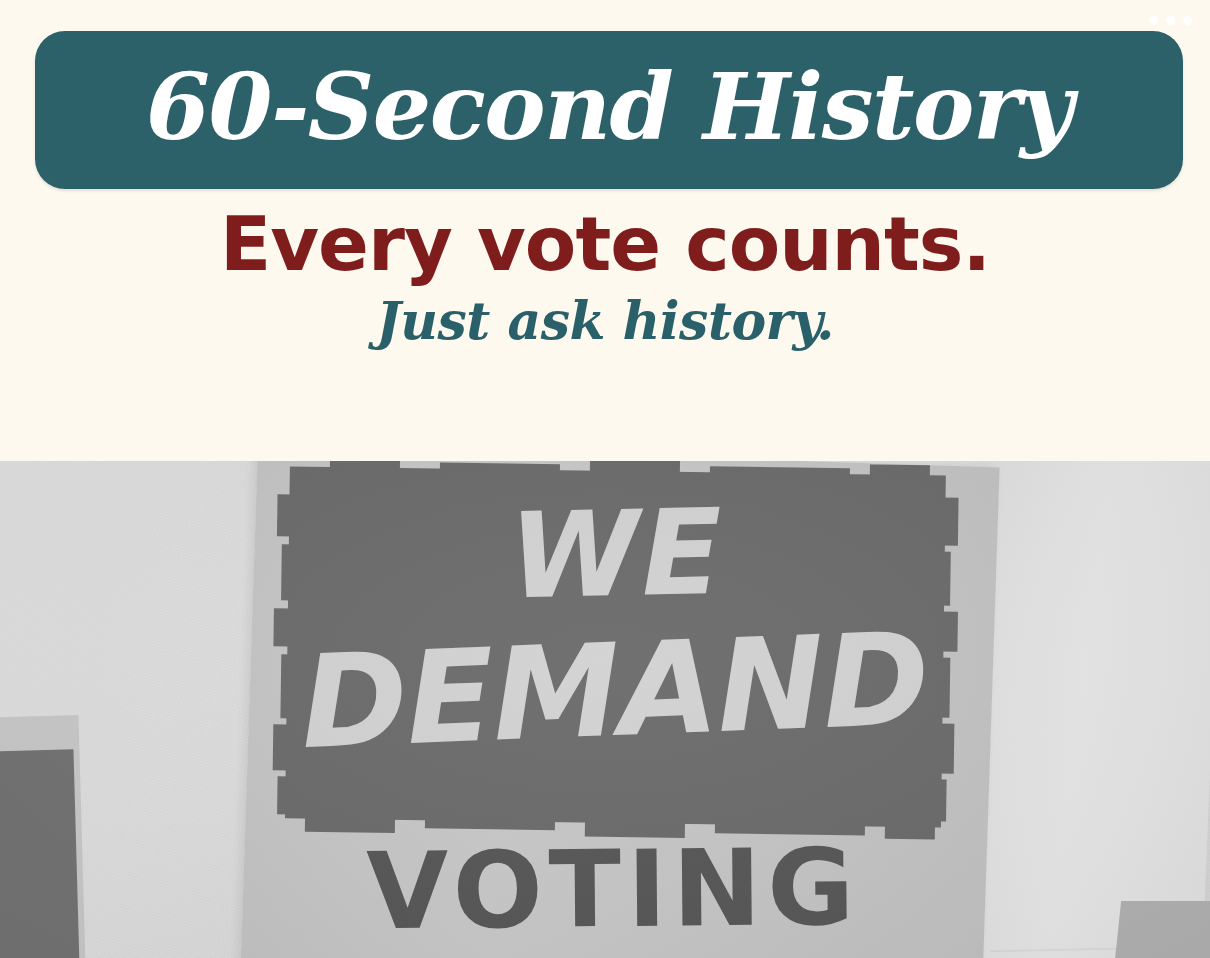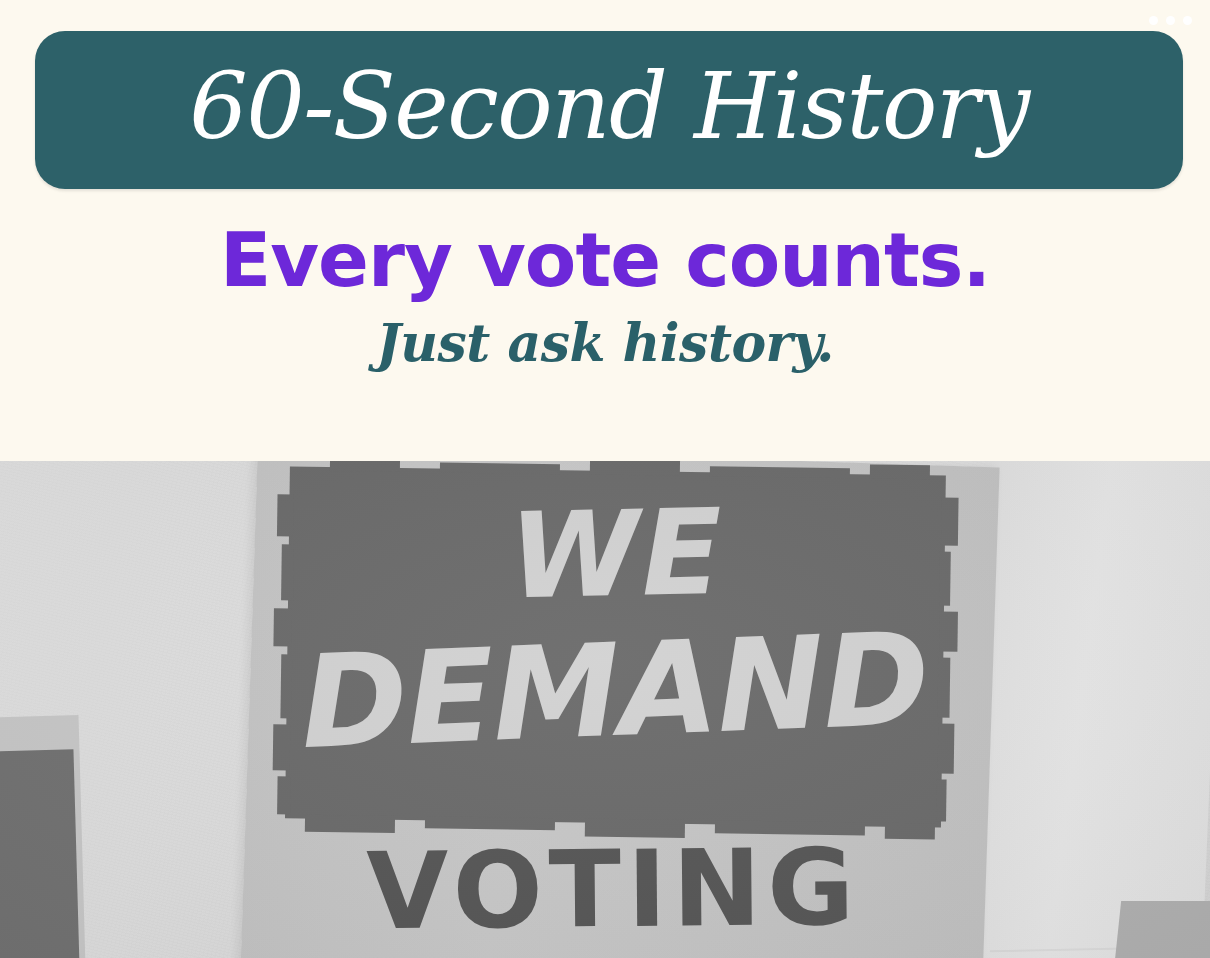--- a/index.html
+++ b/index.html
@@ -45,21 +45,21 @@
     position: absolute;
     left: 0;
     top: 0;
     width: 100%;
     height: 100%;
     display: flex;
     align-items: center;
     justify-content: center;
     color: #FFFFFF;
     font-family: "DejaVu Serif", "Liberation Serif", serif;
-    font-weight: normal;
+    font-weight: bold;
     font-style: italic;
     font-size: 92px;
     letter-spacing: -1.5px;
     line-height: 1;
     white-space: nowrap;
     padding-bottom: 6px;
     box-sizing: border-box;
     text-rendering: optimizeLegibility;
   }
 
@@ -85,28 +85,28 @@
   
   .subtitle-block {
     position: absolute;
     left: 0;
     top: 205px;
     width: 1210px;
     text-align: center;
   }
 
   .sub-line1 {
-    color: #6d28d9;
+    color: #7f1d1d;
     font-family: "DejaVu Sans", "Liberation Sans", sans-serif;
     font-weight: bold;
     font-size: 75px;
     line-height: 1.04;
     letter-spacing: -1px;
     white-space: nowrap;
-    margin: 16px;
+    margin: 0;
   }
 
   .sub-line2 {
     color: #2A6069;
     font-family: "DejaVu Serif", "Liberation Serif", serif;
     font-weight: bold;
     font-style: italic;
     font-size: 52px;
     line-height: 1.06;
     letter-spacing: -0.5px;

